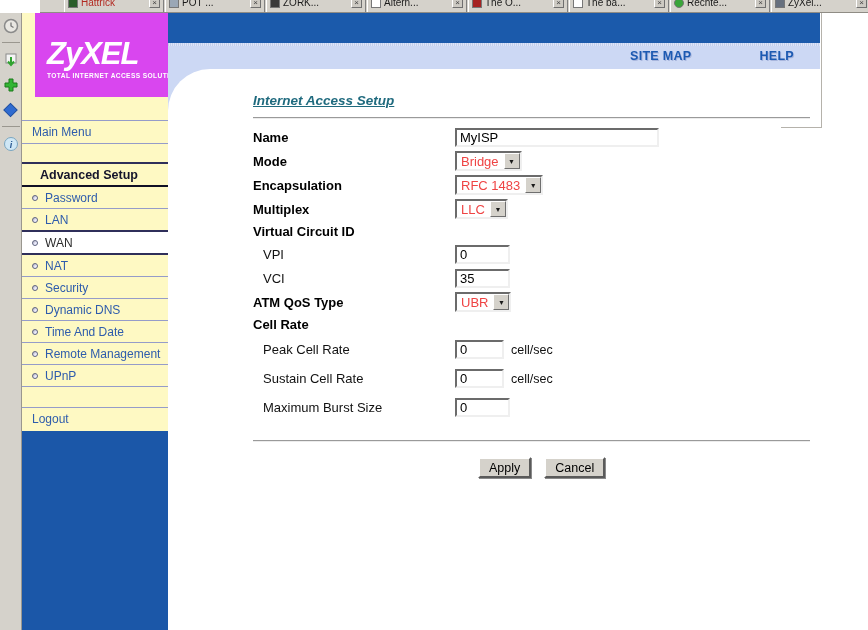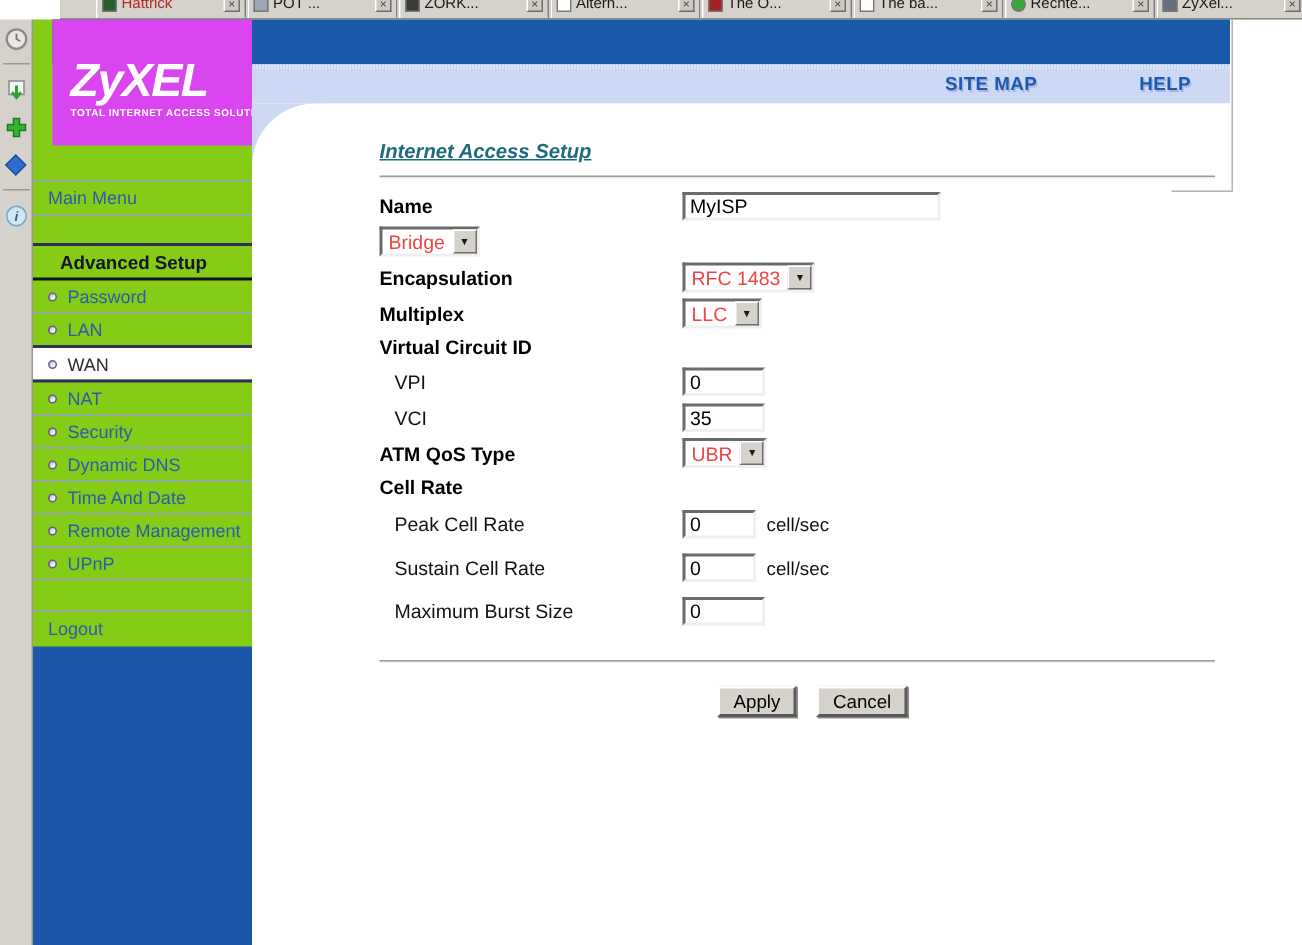--- a/index.html
+++ b/index.html
@@ -24,21 +24,21 @@
   .fav.f-zyxel{background:#67707e}
   .tabgap { width:40px; }
 
   
   .left-strip { position:absolute; left:0; top:13px; width:22px; height:617px; background:#d5d2cb;
                 border-right:1px solid #9a978f; display:flex; flex-direction:column; align-items:center; }
   .strip-sep { width:18px; height:1px; background:#9a978f; margin:4px 0; }
   .s-icon { width:17px; height:17px; display:flex; align-items:center; justify-content:center; margin:4px 0; }
 
   
-  .sidebar { position:absolute; left:22px; top:13px; width:146px; height:617px; background:#84cc16;
+  .sidebar { position:absolute; left:22px; top:13px; width:146px; height:617px; background:#fef9c3;
              display:flex; flex-direction:column; }
   .sb-spacer-top { height:107px; }
   .hairline { height:1px; background:#959cc9; flex:0 0 auto; }
   .darkline { height:2px; background:#2f2f5a; flex:0 0 auto; }
   .blackline { height:2px; background:#101024; flex:0 0 auto; }
   .sb-row { height:22px; display:flex; align-items:center; padding-left:10px; font-size:12px; color:#2e5cac; flex:0 0 auto; }
   .sb-row.blank { height:18px; }
   .sb-row.blank2 { height:20px; }
   .sb-head { height:21px; display:flex; align-items:center; padding-left:18px; font-size:12.5px;
              font-weight:bold; color:#14142b; flex:0 0 auto;border-radius:10px; }
@@ -74,21 +74,21 @@
   .frows { margin-top:7px; }
   .frow { display:flex; align-items:center; height:24px; }
   .frow.hdr { height:21px; }
   .frow.tall { height:29px; }
   .flabel { width:202px; font-size:13px; font-weight:bold; color:#000; flex:0 0 auto; }
   .flabel.sub { font-weight:normal; color:#111; padding-left:10px; }
   .unit { font-size:12.5px; color:#111; margin-left:7px; }
 
   .tin { height:19px; border:2px solid; border-color:#6b6b6b #efefef #efefef #6b6b6b; background:#fff;
          font-family:"Liberation Sans", sans-serif; font-size:13px; padding:0 3px; color:#000; }
-  .tin.wide { width:172px; }
+  .tin.wide { width:204px; }
   .tin.small { width:55px; }
   .tin.small2 { width:49px; }
 
   .fselect { display:inline-flex; align-items:stretch; height:20px; border:2px solid;
              border-color:#6b6b6b #efefef #efefef #6b6b6b; background:#fff; cursor:default; }
   .fselect .txt { font-size:13px; color:#ef4444; padding:1px 5px 0 4px; white-space:nowrap; }
   .fselect .btn { width:16px; background:#d5d2cb; border:1px solid; border-color:#fff #6f6f6f #6f6f6f #fff;
                   display:flex; align-items:center; justify-content:center; font-size:7px; color:#1a1a1a; }
 
   .btnrow { margin-top:16px; margin-left:225px; display:flex; gap:13px; }
@@ -259,20 +259,21 @@
 <div class="main-panel">
   <div class="page-title">Internet Access Setup</div>
   <div class="rule r1"></div>
 
   <div class="frows">
     <div class="frow">
       <span class="flabel">Name</span>
       <input class="tin wide" type="text" value="MyISP" style="">
     </div>
     <div class="frow">
+      <span class="flabel">Mode</span>
       <span class="fselect">
         <span class="txt">Bridge</span>
         <span class="btn">▼</span>
       </span>
     </div>
     <div class="frow">
       <span class="flabel">Encapsulation</span>
       <span class="fselect">
         <span class="txt">RFC 1483</span>
         <span class="btn">▼</span>

